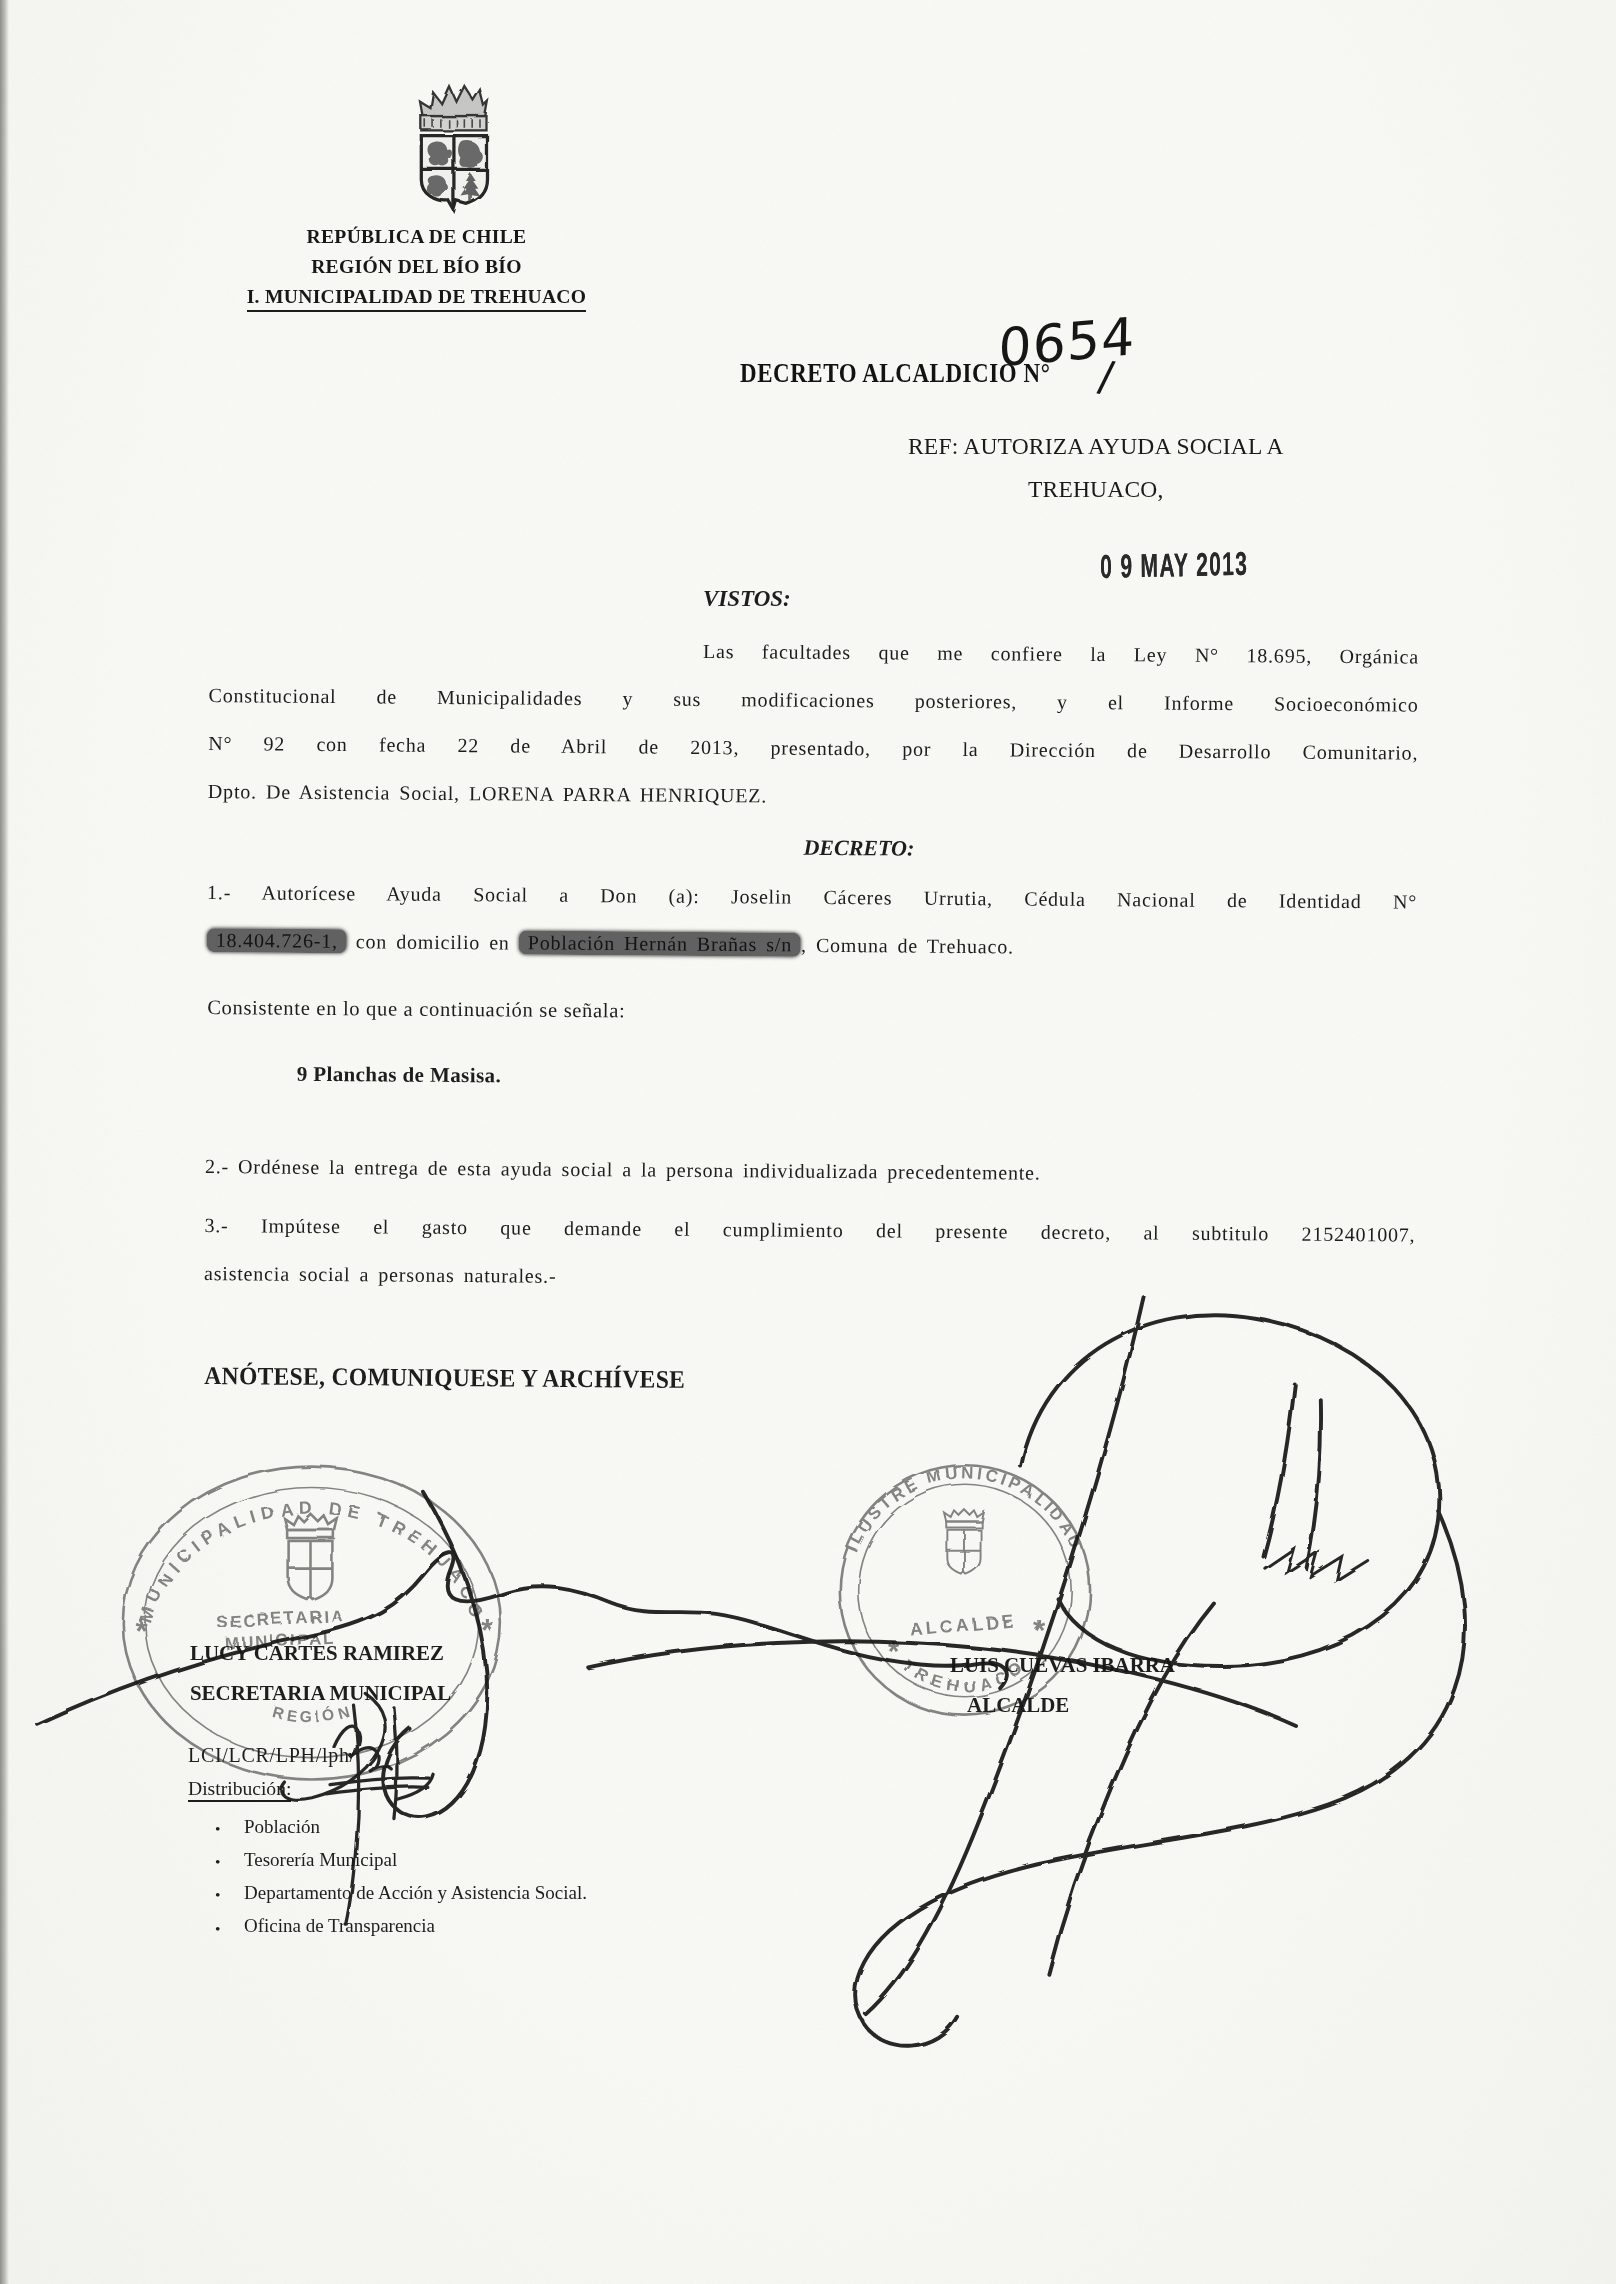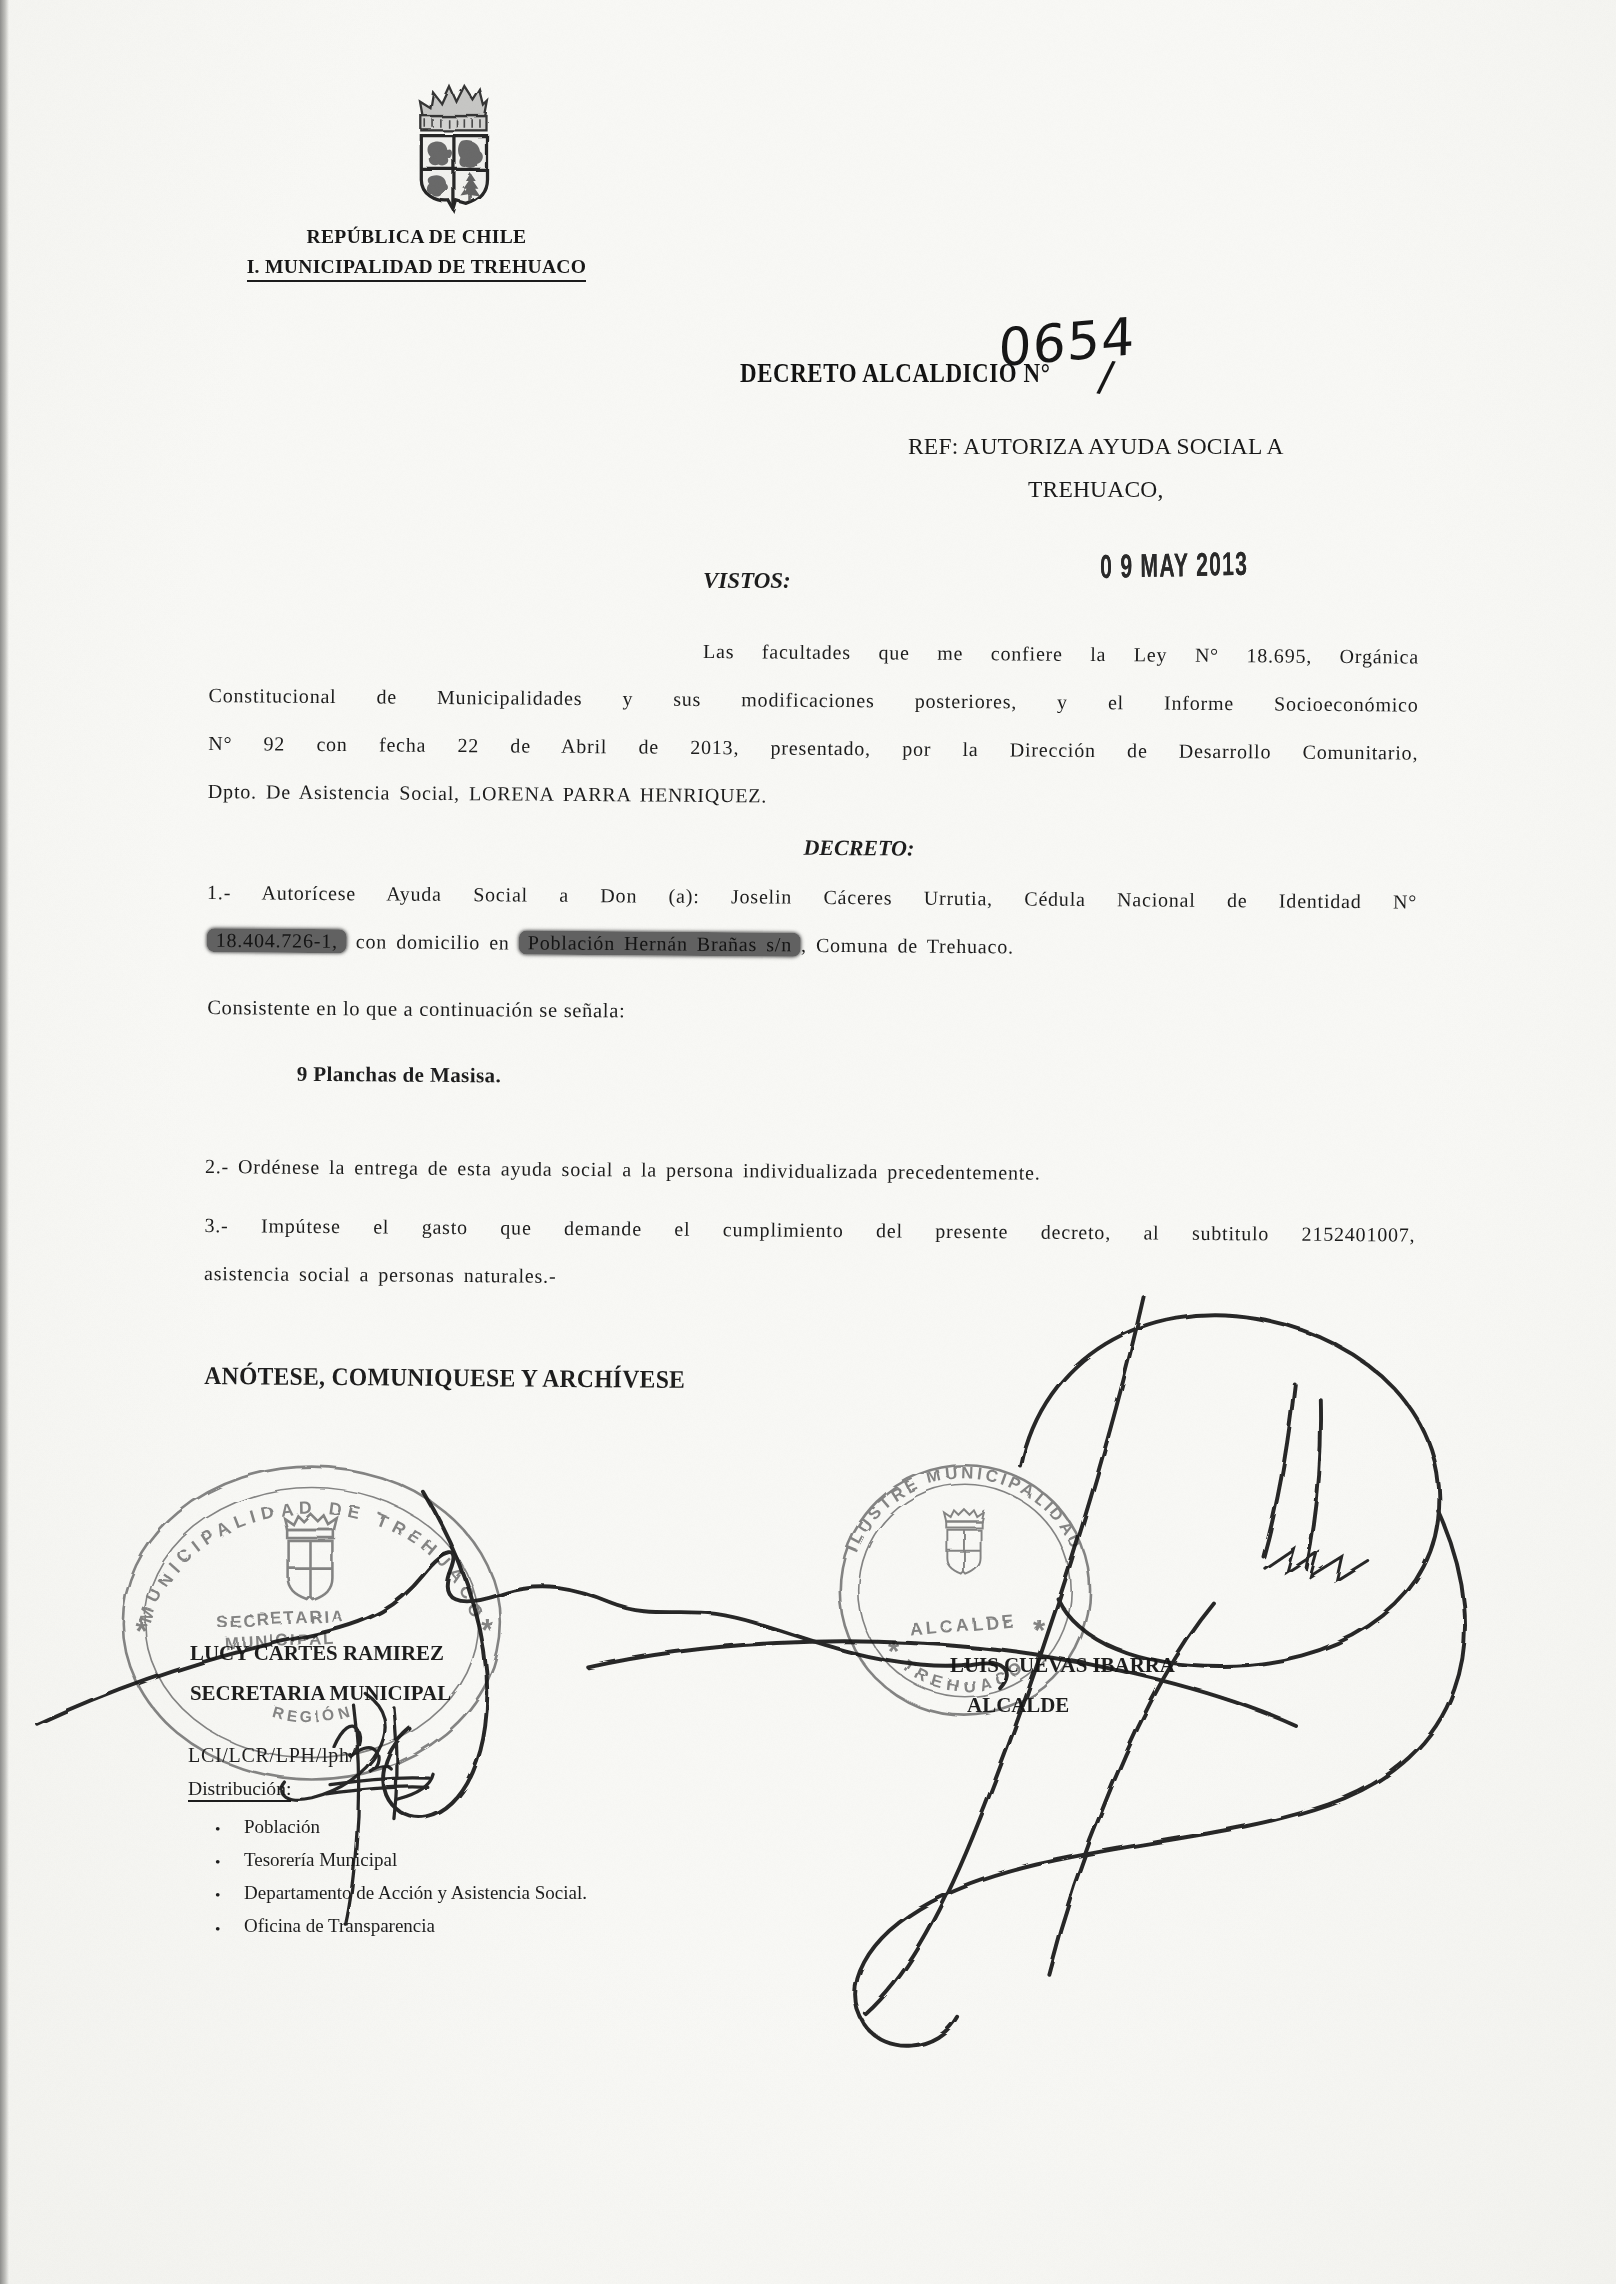--- a/index.html
+++ b/index.html
@@ -18,21 +18,21 @@
           letter-spacing:0.3px;line-height:30px;color:#181818;}
   #header .uline{border-bottom:2px solid #1c1c1c;padding-bottom:3px;}
   
   #decree-title{left:740px;top:357px;font-size:28px;font-weight:700;letter-spacing:0.7px;
           transform:scaleX(.82);transform-origin:left top;color:#131313;}
   #hand-number{left:999px;top:318px;font-family:"DejaVu Sans",sans-serif;font-size:52px;
           color:#171717;transform:rotate(-5deg) skewX(-6deg);transform-origin:left top;letter-spacing:1.3px;}
   #hand-slash{left:1103px;top:351px;font-family:"DejaVu Sans",sans-serif;font-size:42px;color:#171717;
           transform:rotate(9deg);transform-origin:left top;}
   #ref{left:908px;top:425px;font-size:23.5px;line-height:43px;letter-spacing:0.2px;color:#1a1a1a;text-align:center;}
-  #vistos-label{left:703px;top:568px;font-size:23px;font-weight:700;font-style:italic;}
+  #vistos-label{left:703px;top:586px;font-size:23px;font-weight:700;font-style:italic;}
   #date-stamp{left:1100px;top:548px;font-family:"Liberation Sans",sans-serif;font-weight:700;
           font-size:33px;letter-spacing:2px;color:#2a2a2a;transform:scaleX(.64) rotate(-.8deg);
           transform-origin:left top;text-shadow:0 0 0.7px #444;}
   
   .para{font-size:20px;letter-spacing:0.8px;word-spacing:3.3px;color:#1d1d1d;}
   .bline{line-height:48px;white-space:normal;}
   .jline{text-align:justify;text-align-last:justify;}
   #vistos-para{left:209px;top:623px;width:1210px;}
   #decreto-label{left:805px;top:830px;font-size:22px;font-weight:700;font-style:italic;}
   #item1{left:209px;top:868px;width:1210px;}
@@ -128,20 +128,21 @@
       <text x="1362" y="2548" font-size="44" fill="#707070" stroke="none">*</text>
       <text x="1586" y="2516" font-size="44" fill="#707070" stroke="none">*</text>
       <use href="#mini-shield" transform="translate(1436,2312) scale(0.85)"></use>
     </g>
 
     <rect x="0" y="0" width="2480" height="3504" filter="url(#paper-noise)" opacity=".5"></rect>
   </svg>
 
   <div id="header" class="block">
     <div><span>REPÚBLICA DE CHILE</span></div>
+    <div><span>REGIÓN DEL BÍO BÍO</span></div>
     <div><span class="uline">I. MUNICIPALIDAD DE TREHUACO</span></div>
   </div>
 
   <div id="decree-title" class="txt">DECRETO ALCALDICIO N°</div>
   <div id="hand-number" class="txt">0654</div>
   <div id="hand-slash" class="txt">/</div>
 
   <div id="ref" class="block">
     <div>REF: AUTORIZA AYUDA SOCIAL A</div>
     <div>TREHUACO,</div>

